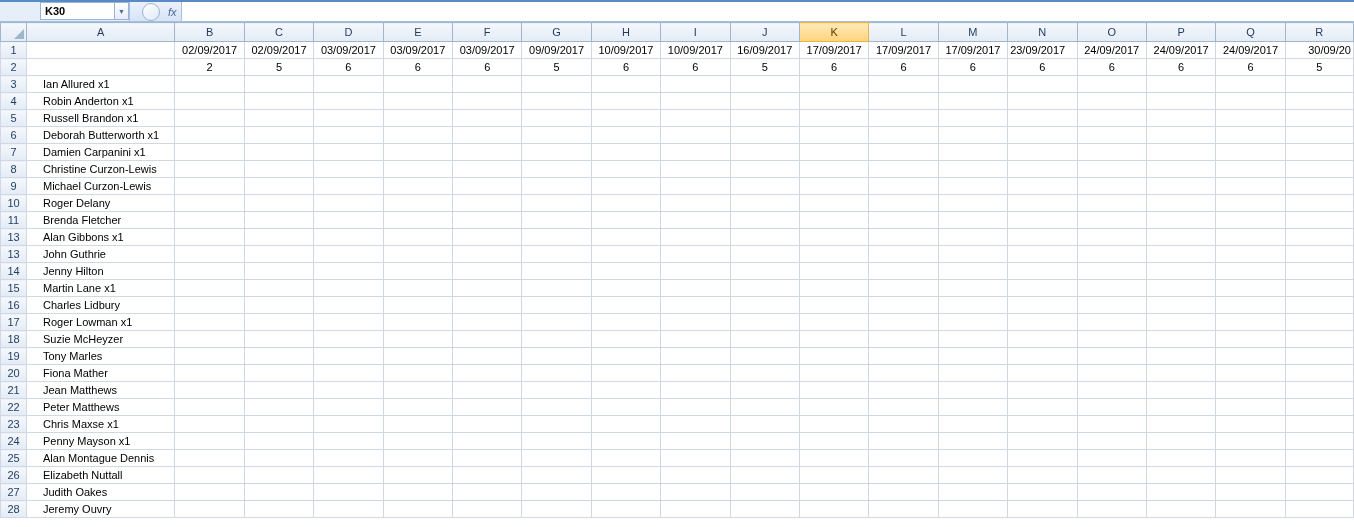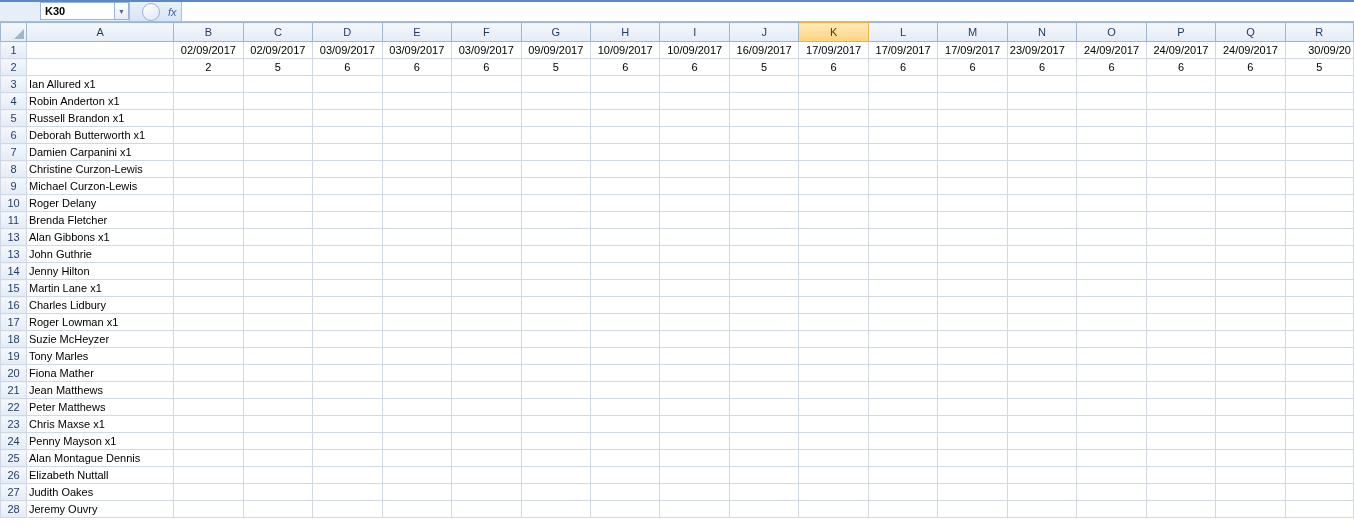--- a/index.html
+++ b/index.html
@@ -120,21 +120,21 @@
   }
   .corner::after{
     content:"";
     position:absolute;
     right:2px;bottom:2px;
     border:5px solid transparent;
     border-right-color:#9eb6ce;
     border-bottom-color:#9eb6ce;
   }
   td.data { text-align: center; }
-  td.name { text-align: left; padding-left: 2px;}
+  td.name { text-align: left; padding-left: 16px;}
   col.cA { width: 150px; }
   col.cDat { width: 70.5px; }
 
 </style>
 </head>
 <body>
 
 <div class="formula-bar-wrap">
   <div class="name-box-wrap">
     <input class="name-box" value="K30" style="">

